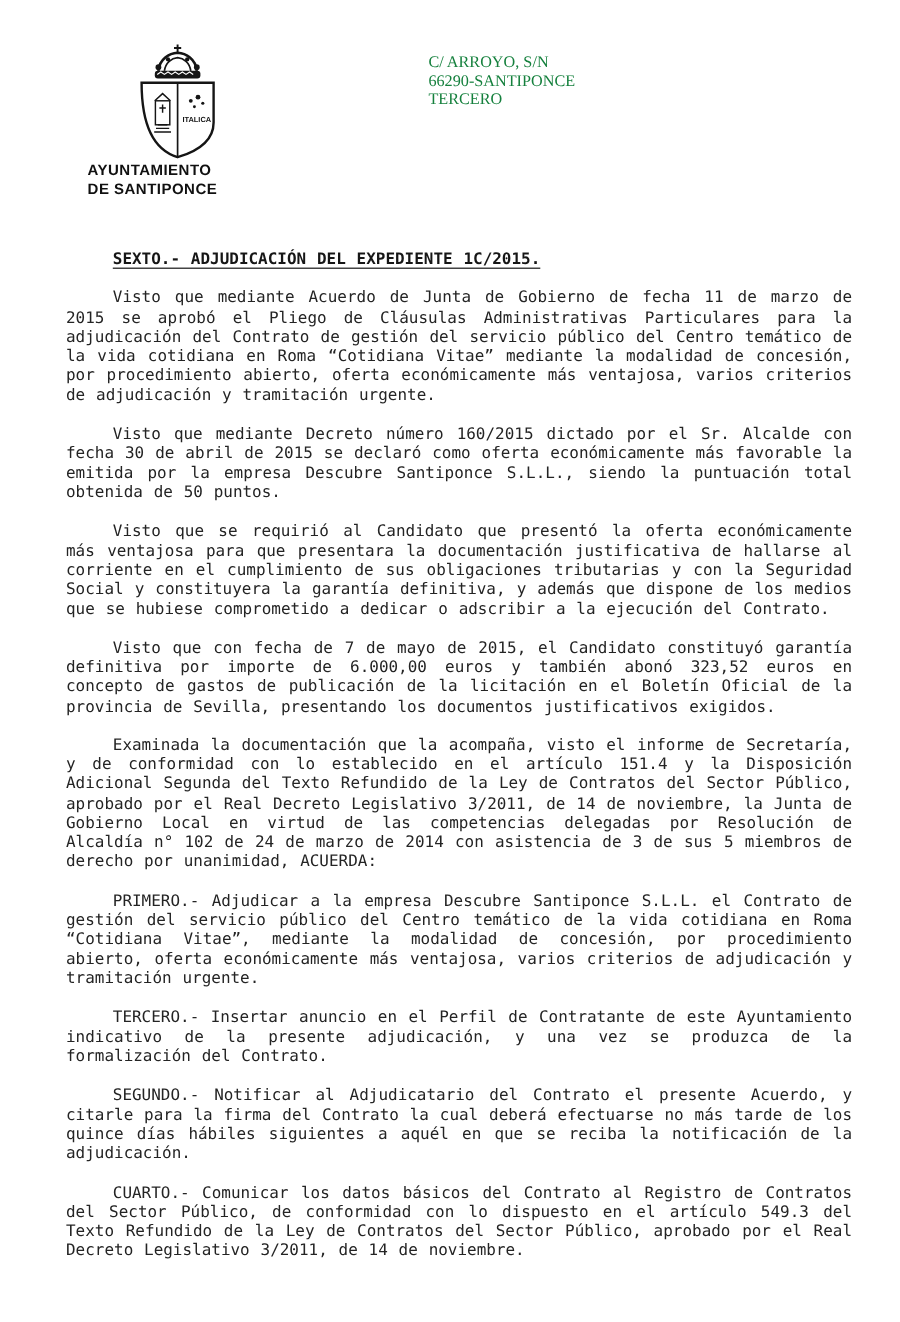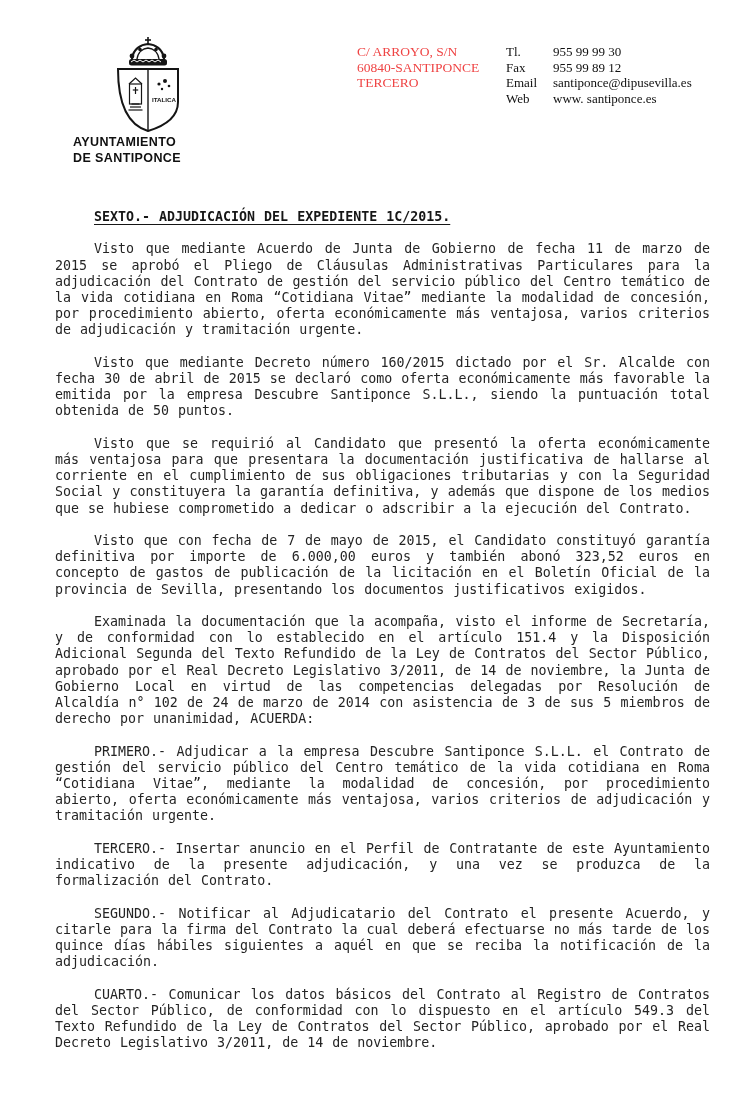--- a/index.html
+++ b/index.html
@@ -31,21 +31,21 @@
     letter-spacing: 0.4px;
     color: #101010;
   }
   .address-block {
     position: absolute;
     left: 357px;
     top: 44px;
     font-family: "Liberation Serif", serif;
     font-size: 13.5px;
     line-height: 15.5px;
-    color: #ef4444;
+    color: #15803d;
   }
   .contact-block {
     position: absolute;
     left: 506px;
     top: 44px;
     display: grid;
     grid-template-columns: 47px auto;
     column-gap: 0;
     font-family: "Liberation Serif", serif;
     font-size: 13px;
@@ -127,34 +127,24 @@
     </svg>
   </div>
 
   <div class="org-name">
     <div>AYUNTAMIENTO</div>
     <div>DE SANTIPONCE</div>
   </div>
 
   <div class="address-block">
     <div>C/ ARROYO, S/N</div>
-    <div>60840-SANTIPONCE</div>
+    <div>66290-SANTIPONCE</div>
     <div>TERCERO</div>
   </div>
 
-  <div class="contact-block">
-    <span>Tl.</span>
-    <span>955 99 99 30</span>
-    <span>Fax</span>
-    <span>955 99 89 12</span>
-    <span>Email</span>
-    <span>santiponce@dipusevilla.es</span>
-    <span>Web</span>
-    <span>www. santiponce.es</span>
-  </div>
 
   <div class="doc-body">
     <p class="doc-heading">SEXTO.- ADJUDICACIÓN DEL EXPEDIENTE 1C/2015.</p>
     <p>Visto que mediante Acuerdo de Junta de Gobierno de fecha 11 de marzo de 2015 se aprobó el Pliego de Cláusulas Administrativas Particulares para la adjudicación del Contrato de gestión del servicio público del Centro temático de la vida cotidiana en Roma “Cotidiana Vitae” mediante la modalidad de concesión, por procedimiento abierto, oferta económicamente más ventajosa, varios criterios de adjudicación y tramitación urgente.</p>
     <p>Visto que mediante Decreto número 160/2015 dictado por el Sr. Alcalde con fecha 30 de abril de 2015 se declaró como oferta económicamente más favorable la emitida por la empresa Descubre Santiponce S.L.L., siendo la puntuación total obtenida de 50 puntos.</p>
     <p>Visto que se requirió al Candidato que presentó la oferta económicamente más ventajosa para que presentara la documentación justificativa de hallarse al corriente en el cumplimiento de sus obligaciones tributarias y con la Seguridad Social y constituyera la garantía definitiva, y además que dispone de los medios que se hubiese comprometido a dedicar o adscribir a la ejecución del Contrato.</p>
     <p>Visto que con fecha de 7 de mayo de 2015, el Candidato constituyó garantía definitiva por importe de 6.000,00 euros y también abonó 323,52 euros en concepto de gastos de publicación de la licitación en el Boletín Oficial de la provincia de Sevilla, presentando los documentos justificativos exigidos.</p>
     <p>Examinada la documentación que la acompaña, visto el informe de Secretaría, y de conformidad con lo establecido en el artículo 151.4 y la Disposición Adicional Segunda del Texto Refundido de la Ley de Contratos del Sector Público, aprobado por el Real Decreto Legislativo 3/2011, de 14 de noviembre, la Junta de Gobierno Local en virtud de las competencias delegadas por Resolución de Alcaldía n° 102 de 24 de marzo de 2014 con asistencia de 3 de sus 5 miembros de derecho por unanimidad, ACUERDA:</p>
     <p>PRIMERO.- Adjudicar a la empresa Descubre Santiponce S.L.L. el Contrato de gestión del servicio público del Centro temático de la vida cotidiana en Roma “Cotidiana Vitae”, mediante la modalidad de concesión, por procedimiento abierto, oferta económicamente más ventajosa, varios criterios de adjudicación y tramitación urgente.</p>
     <p>TERCERO.- Insertar anuncio en el Perfil de Contratante de este Ayuntamiento indicativo de la presente adjudicación, y una vez se produzca de la formalización del Contrato.</p>

